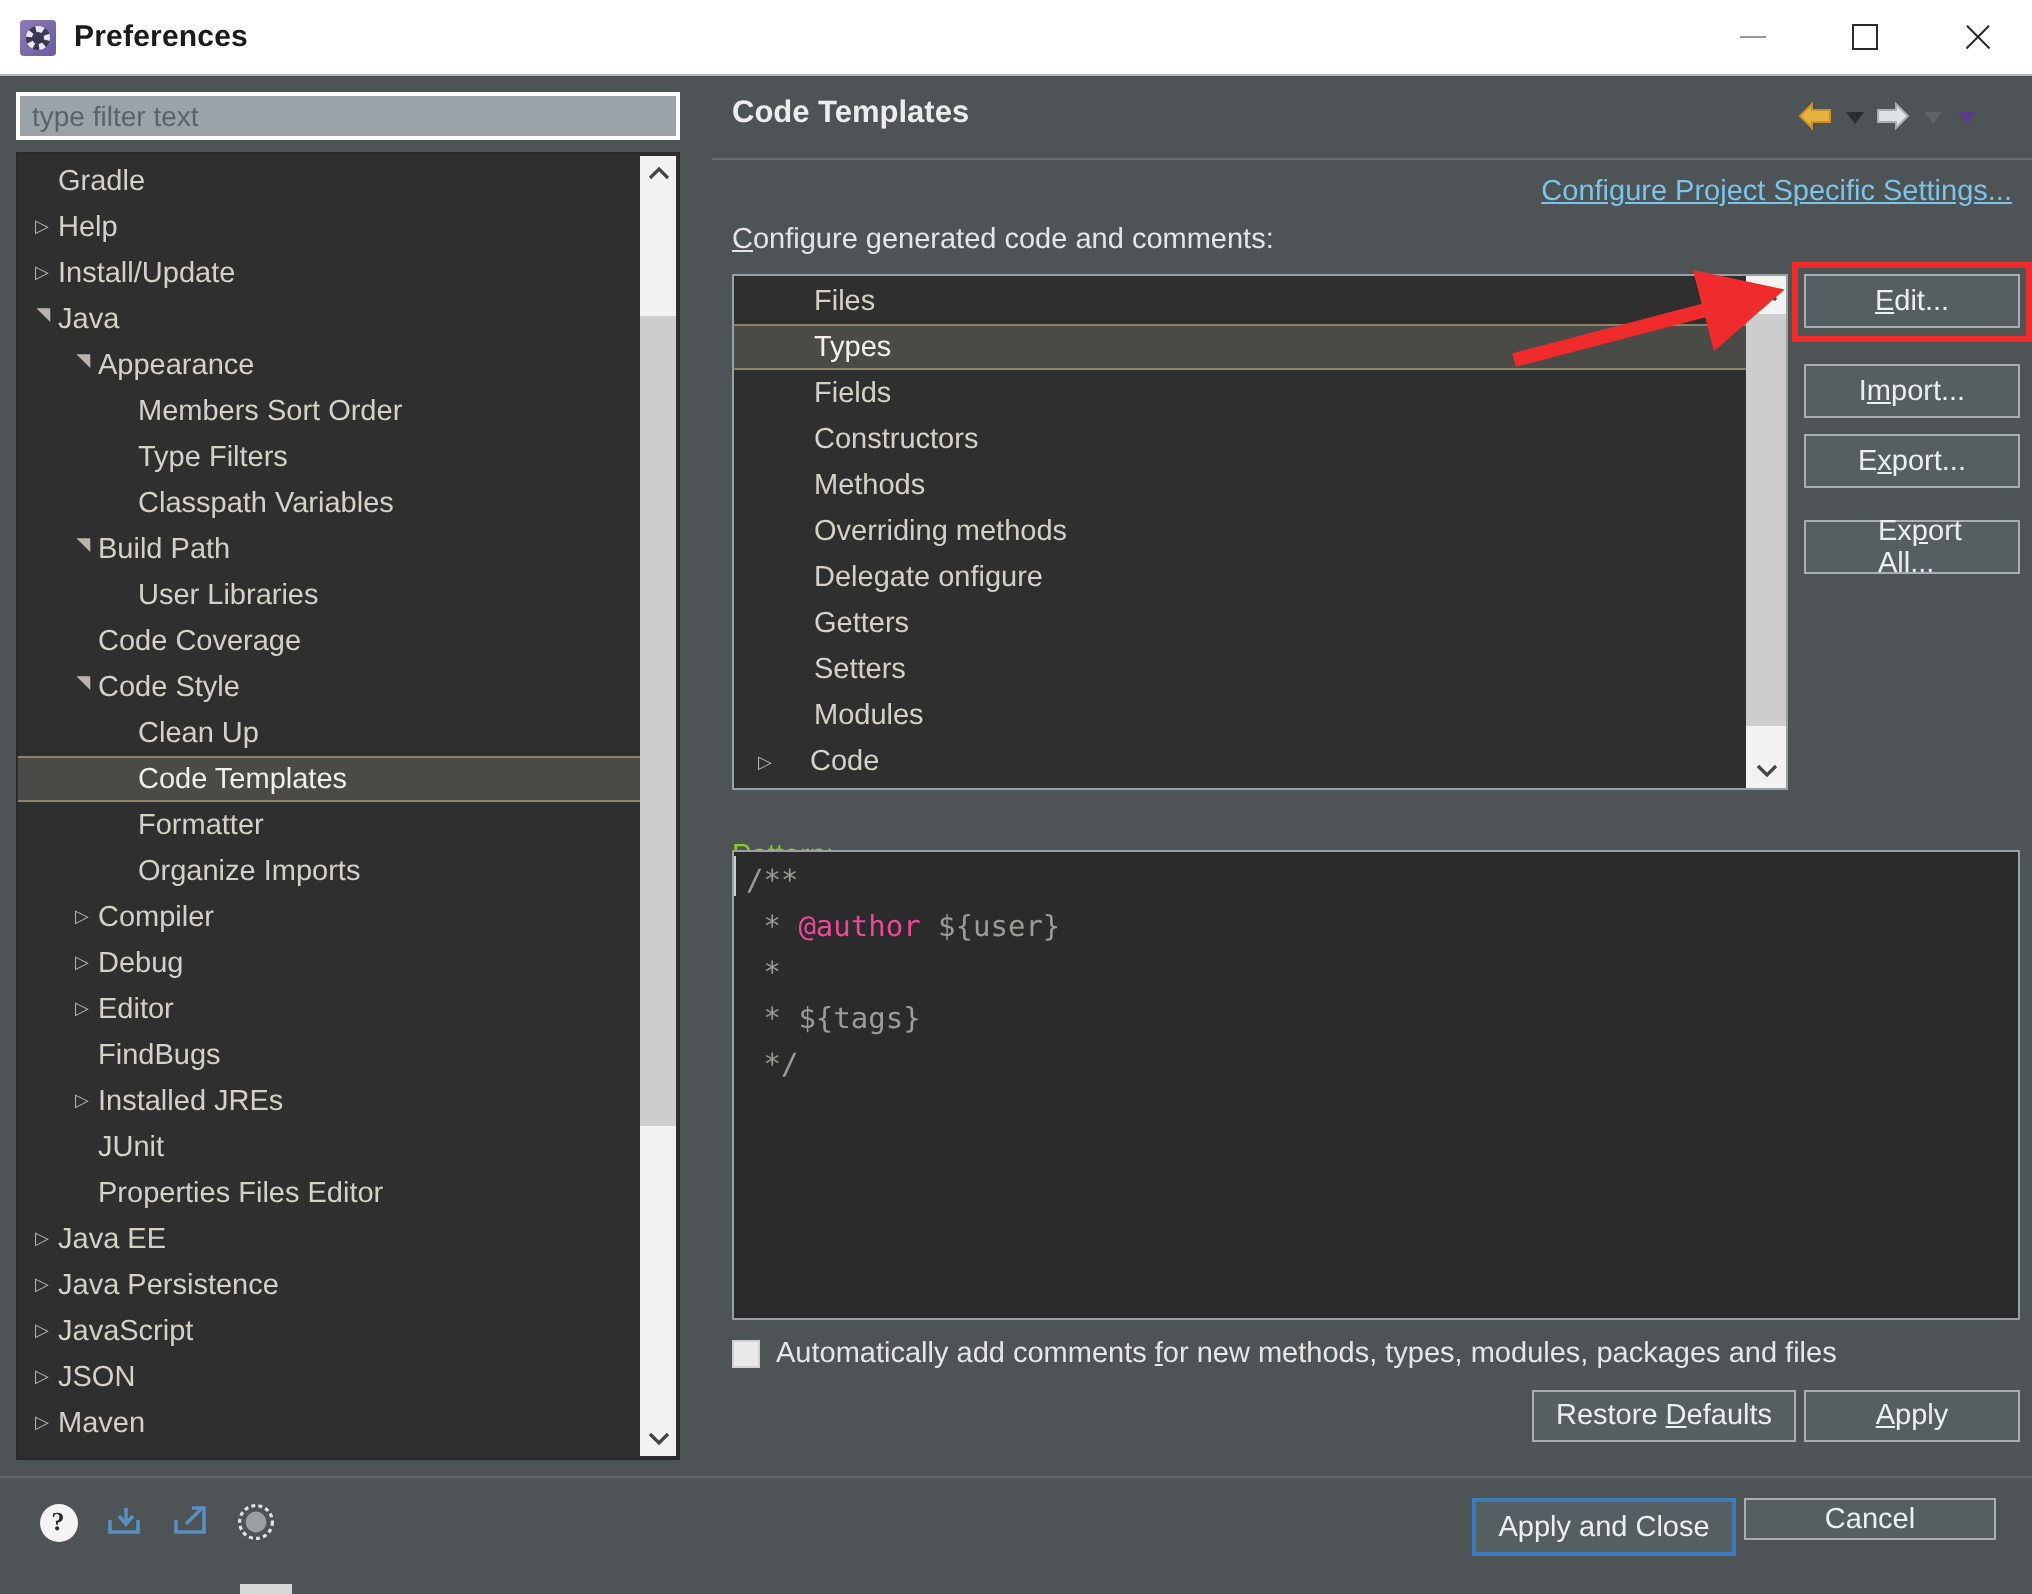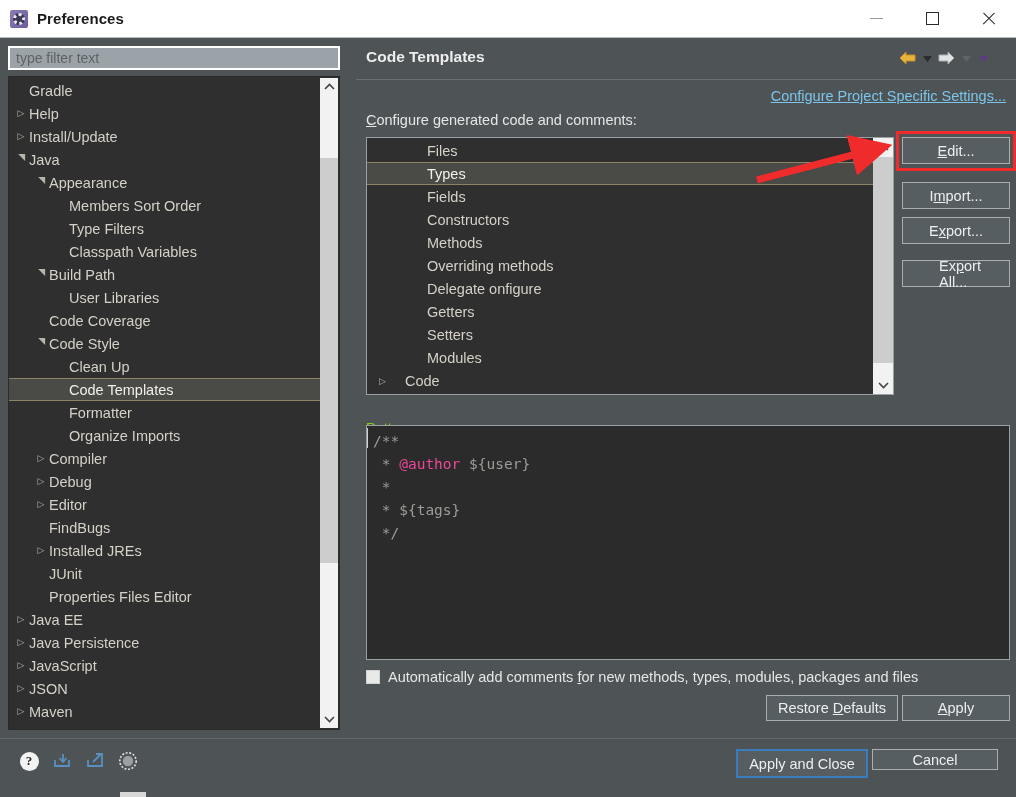--- a/index.html
+++ b/index.html
@@ -97,21 +97,21 @@
 
   .listbox {
     position: absolute; left: 366px; top: 137px; width: 528px; height: 258px;
     background: #2f2f2f; border: 1px solid #9aa0a3; overflow: hidden;
   }
   .lb-inner { position: absolute; left:0; top:0; width: 507px; height: 100%; padding-top: 1px; }
   .lrow {
     height: 23px; display: flex; align-items: center;
     color: #d5d1c8; font-size: 14.5px; padding-left: 8px; white-space: nowrap;
   }
-  .lrow .lbl { margin-left: 52px; }
+  .lrow .lbl { margin-left: 32px; }
   .lrow.sel { background: #4a4a46; border-top: 1px solid #8d8466; border-bottom: 1px solid #8d8466; color: #f4f1ea; }
   .lrow .tw { width: 16px; margin-left: 4px; font-size: 9px; color: #b9b5ad; }
   .lrow.grp .lbl { margin-left: 0; }
 
   .lsb { position: absolute; right: 0px; top: 0px; width: 20px; height: 100%; background: #f2f2f2; }
   .lsb .arrow { width: 100%; height: 19px; display:flex; align-items:center; justify-content:center; color:#555; font-size: 10px; }
   .lsb .thumb { position: absolute; left: 0; width: 100%; background: #cdcdcd; }
 
   
   .btn {

